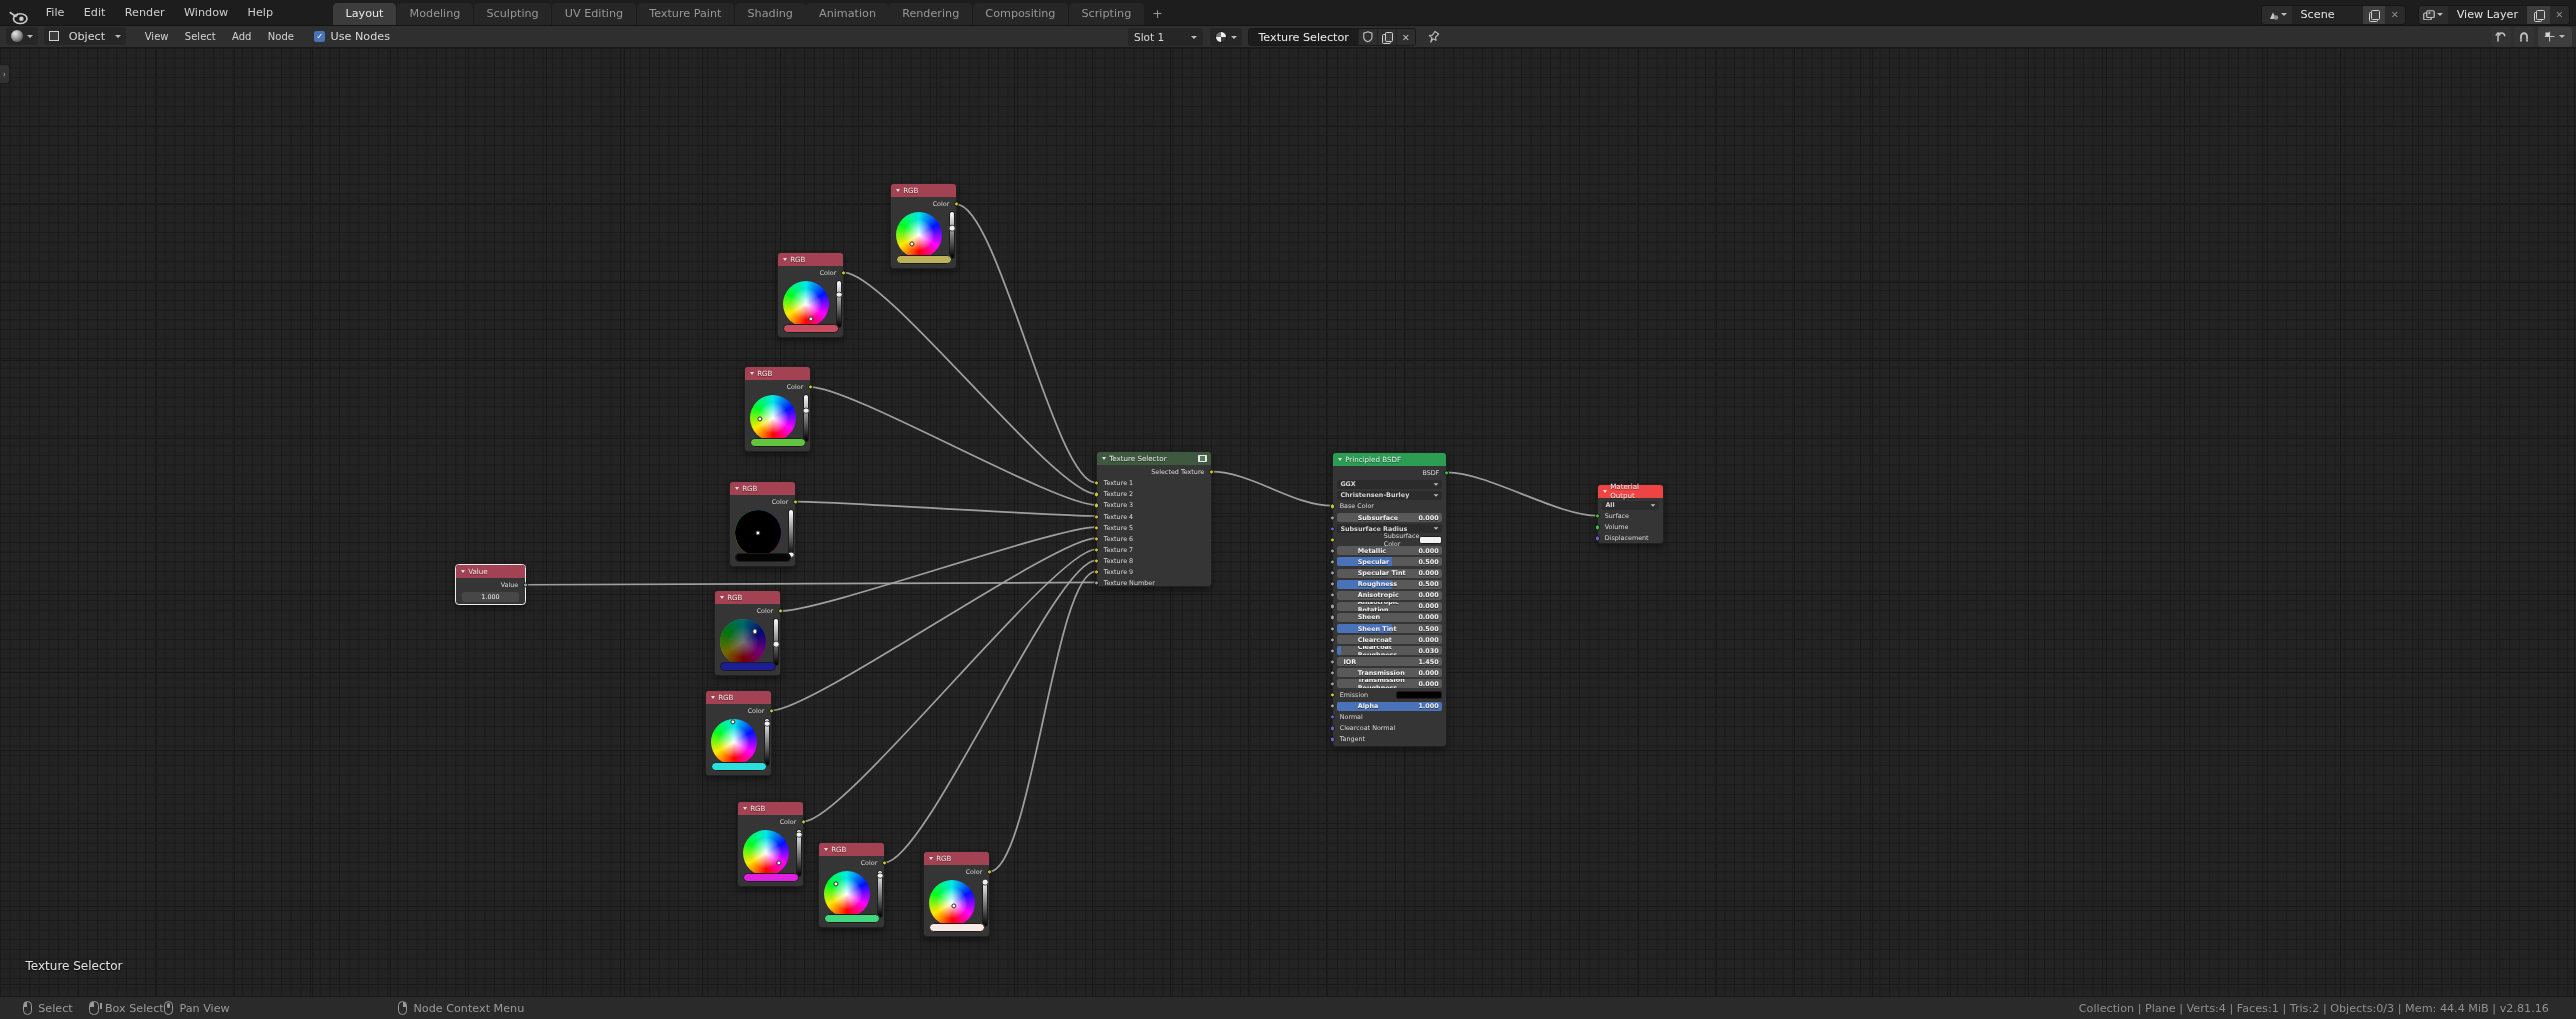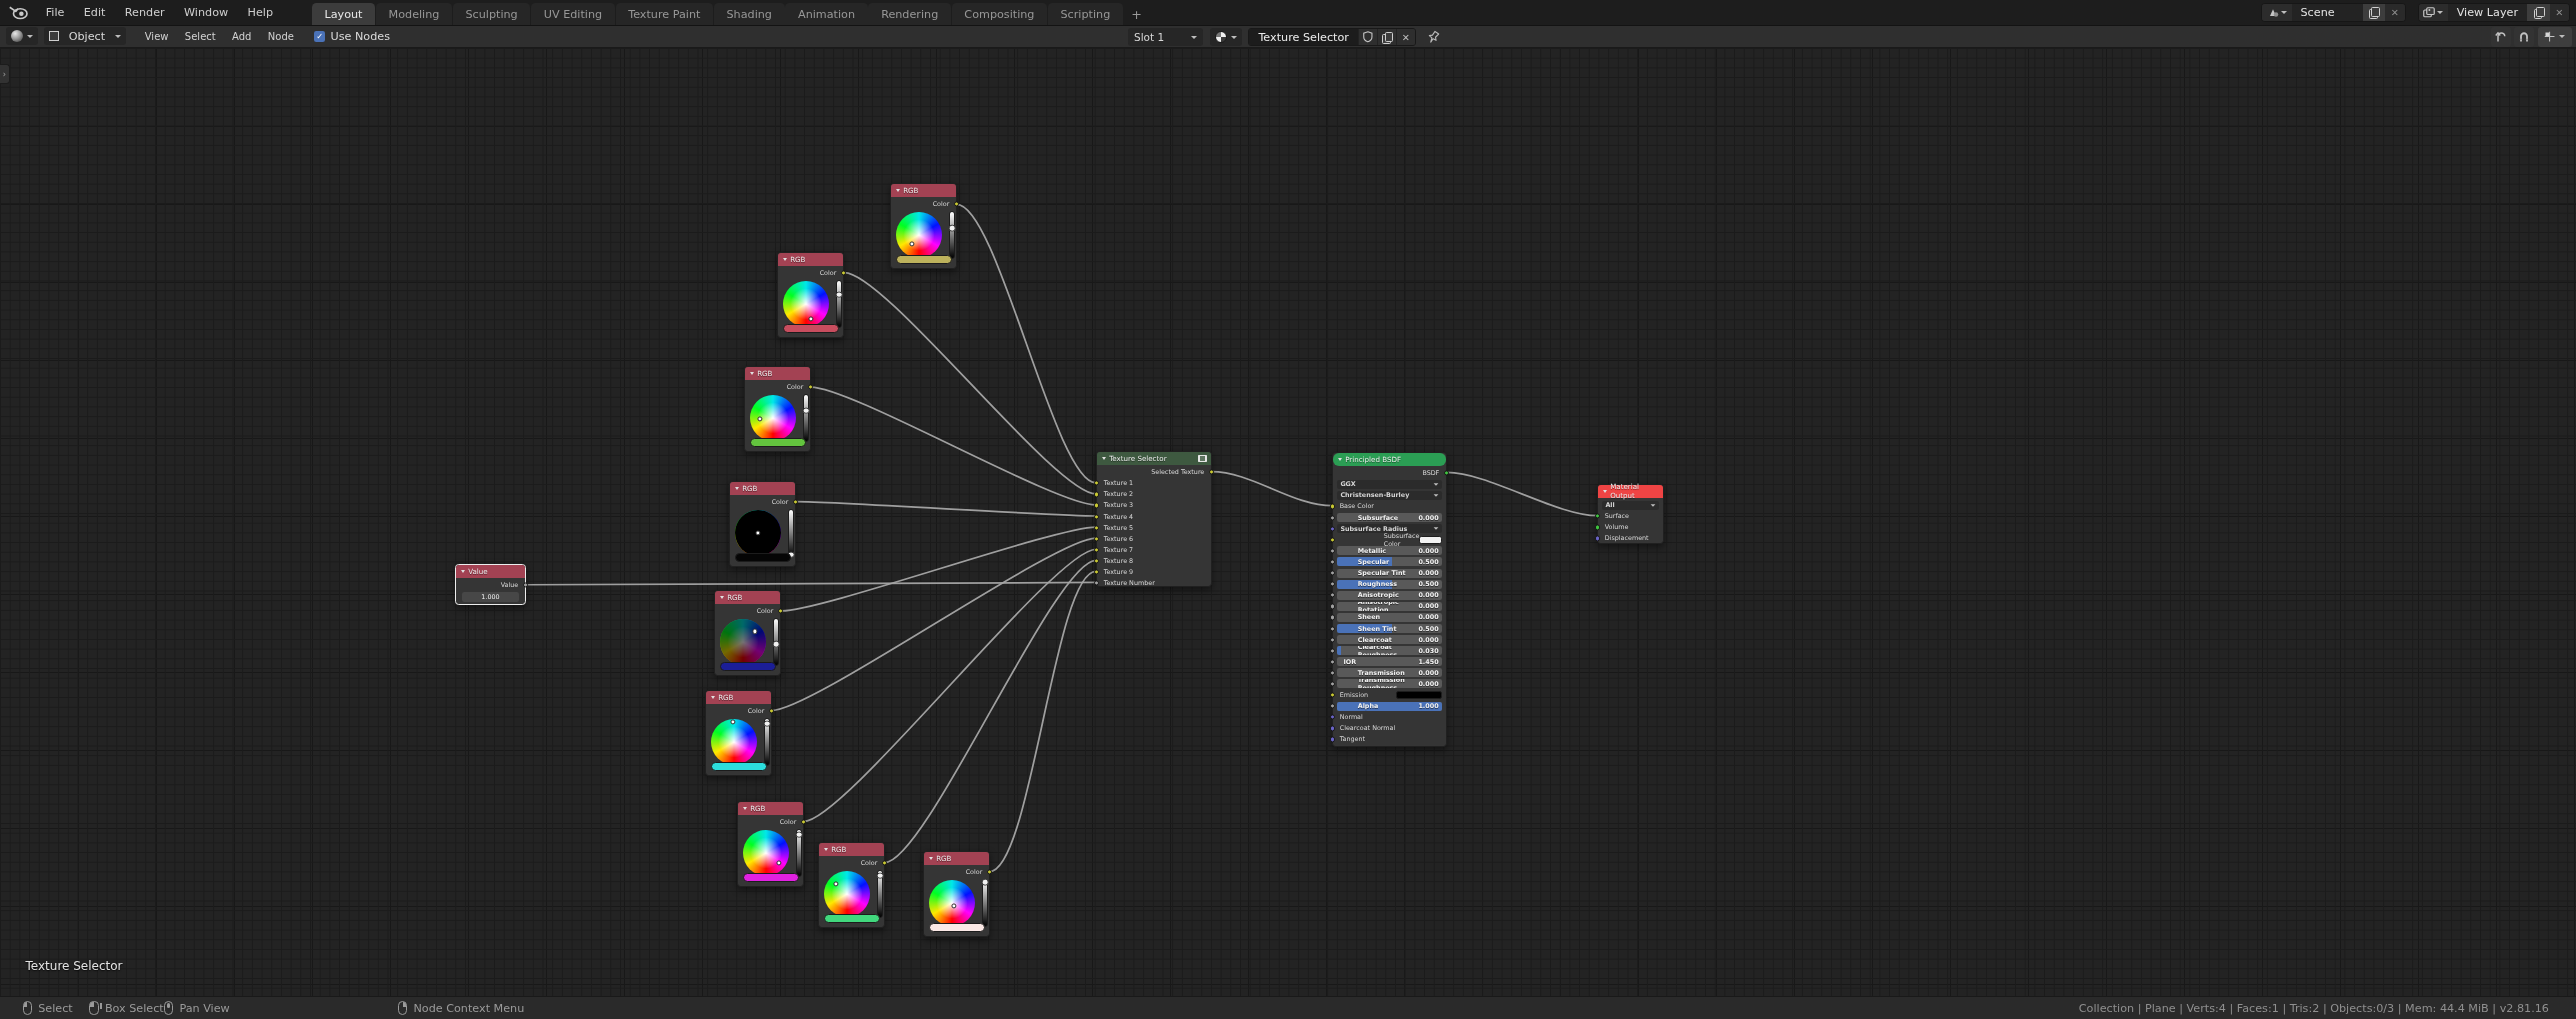--- a/index.html
+++ b/index.html
@@ -2,24 +2,24 @@
 <html style="font-size:12px"><head>
 <meta charset="utf-8">
 <style>
   html,body{margin:0;padding:0;width:2576px;height:1019px;overflow:hidden;
     background:#232323;font-family:"DejaVu Sans",sans-serif;
     -webkit-font-smoothing:antialiased;}
   *{box-sizing:border-box;}
 
   
   #topbar{position:absolute;left:0;top:0;width:2576px;height:25.5px;background:#1d1d1d;
-    display:flex;align-items:center;z-index:10;border-bottom:0.7px solid #131313;}
+    display:flex;align-items:flex-end;z-index:10;border-bottom:0.7px solid #131313;}
   .logo{width:19.5px;height:15px;margin:0 7.5px 0 9px;flex:0 0 auto;}
   .menu-item{padding:0 9.7px;font-size:11.2px;color:#cfcfcf;line-height:25px;cursor:default;}
-  #tabs{display:flex;align-items:flex-end;height:25.5px;margin-left:16px;gap:0.7px;padding-left:13px;}
+  #tabs{display:flex;align-items:flex-end;height:25.5px;margin-left:37px;gap:0.7px;padding-left:13px;}
   .tab{height:22px;padding:0 12.7px;display:flex;align-items:center;font-size:11.2px;color:#979797;
     background:#262626;border-radius:4.5px 4.5px 0 0;}
   .tab.active{background:#3c3c3c;color:#e8e8e8;}
   .tab.addtab{padding:0 7.5px;color:#9a9a9a;background:transparent;font-size:12.7px;}
   #topbar-right{margin-left:auto;display:flex;align-items:center;gap:12px;margin-right:6px;}
   .id-widget{display:flex;align-items:center;height:19.5px;background:#232323;border:0.7px solid #161616;border-radius:3.7px;overflow:hidden;}
   .id-icon-seg{display:flex;align-items:center;gap:2.2px;background:#2c2c2c;height:100%;padding:0 4.5px;}
   .id-name{padding:0 9px;font-size:11.2px;color:#e2e2e2;min-width:71px;}
   .sq-btn{width:22.5px;height:100%;background:#3d3d3d;display:flex;align-items:center;justify-content:center;}
   .x-btn{width:19.5px;height:100%;display:flex;align-items:center;justify-content:center;color:#8f8f8f;font-size:9.7px;background:#2a2a2a;}
@@ -500,21 +500,21 @@
           <span class="socket in s-yellow"></span>
           <span class="row-label">Texture 9</span>
         </div>
         <div class="nrow in-row">
           <span class="socket in s-gray"></span>
           <span class="row-label">Texture Number</span>
         </div>
       </div>
     </div>
     <div class="node" style="left: 1332px; top: 452px; width: 115px; height: 295px;">
-      <div class="node-header" style="background: rgb(43, 158, 84); border-radius: 6px;">
+      <div class="node-header" style="background: rgb(43, 158, 84);">
         <span class="tri-down"></span>
         <span>Principled BSDF</span>
       </div>
       <div class="node-rows">
         <div class="nrow out-row">
           <span class="socket out s-green"></span>
           <span class="row-label">BSDF</span>
         </div>
         <div class="nrow">
           <div class="widget dd">

